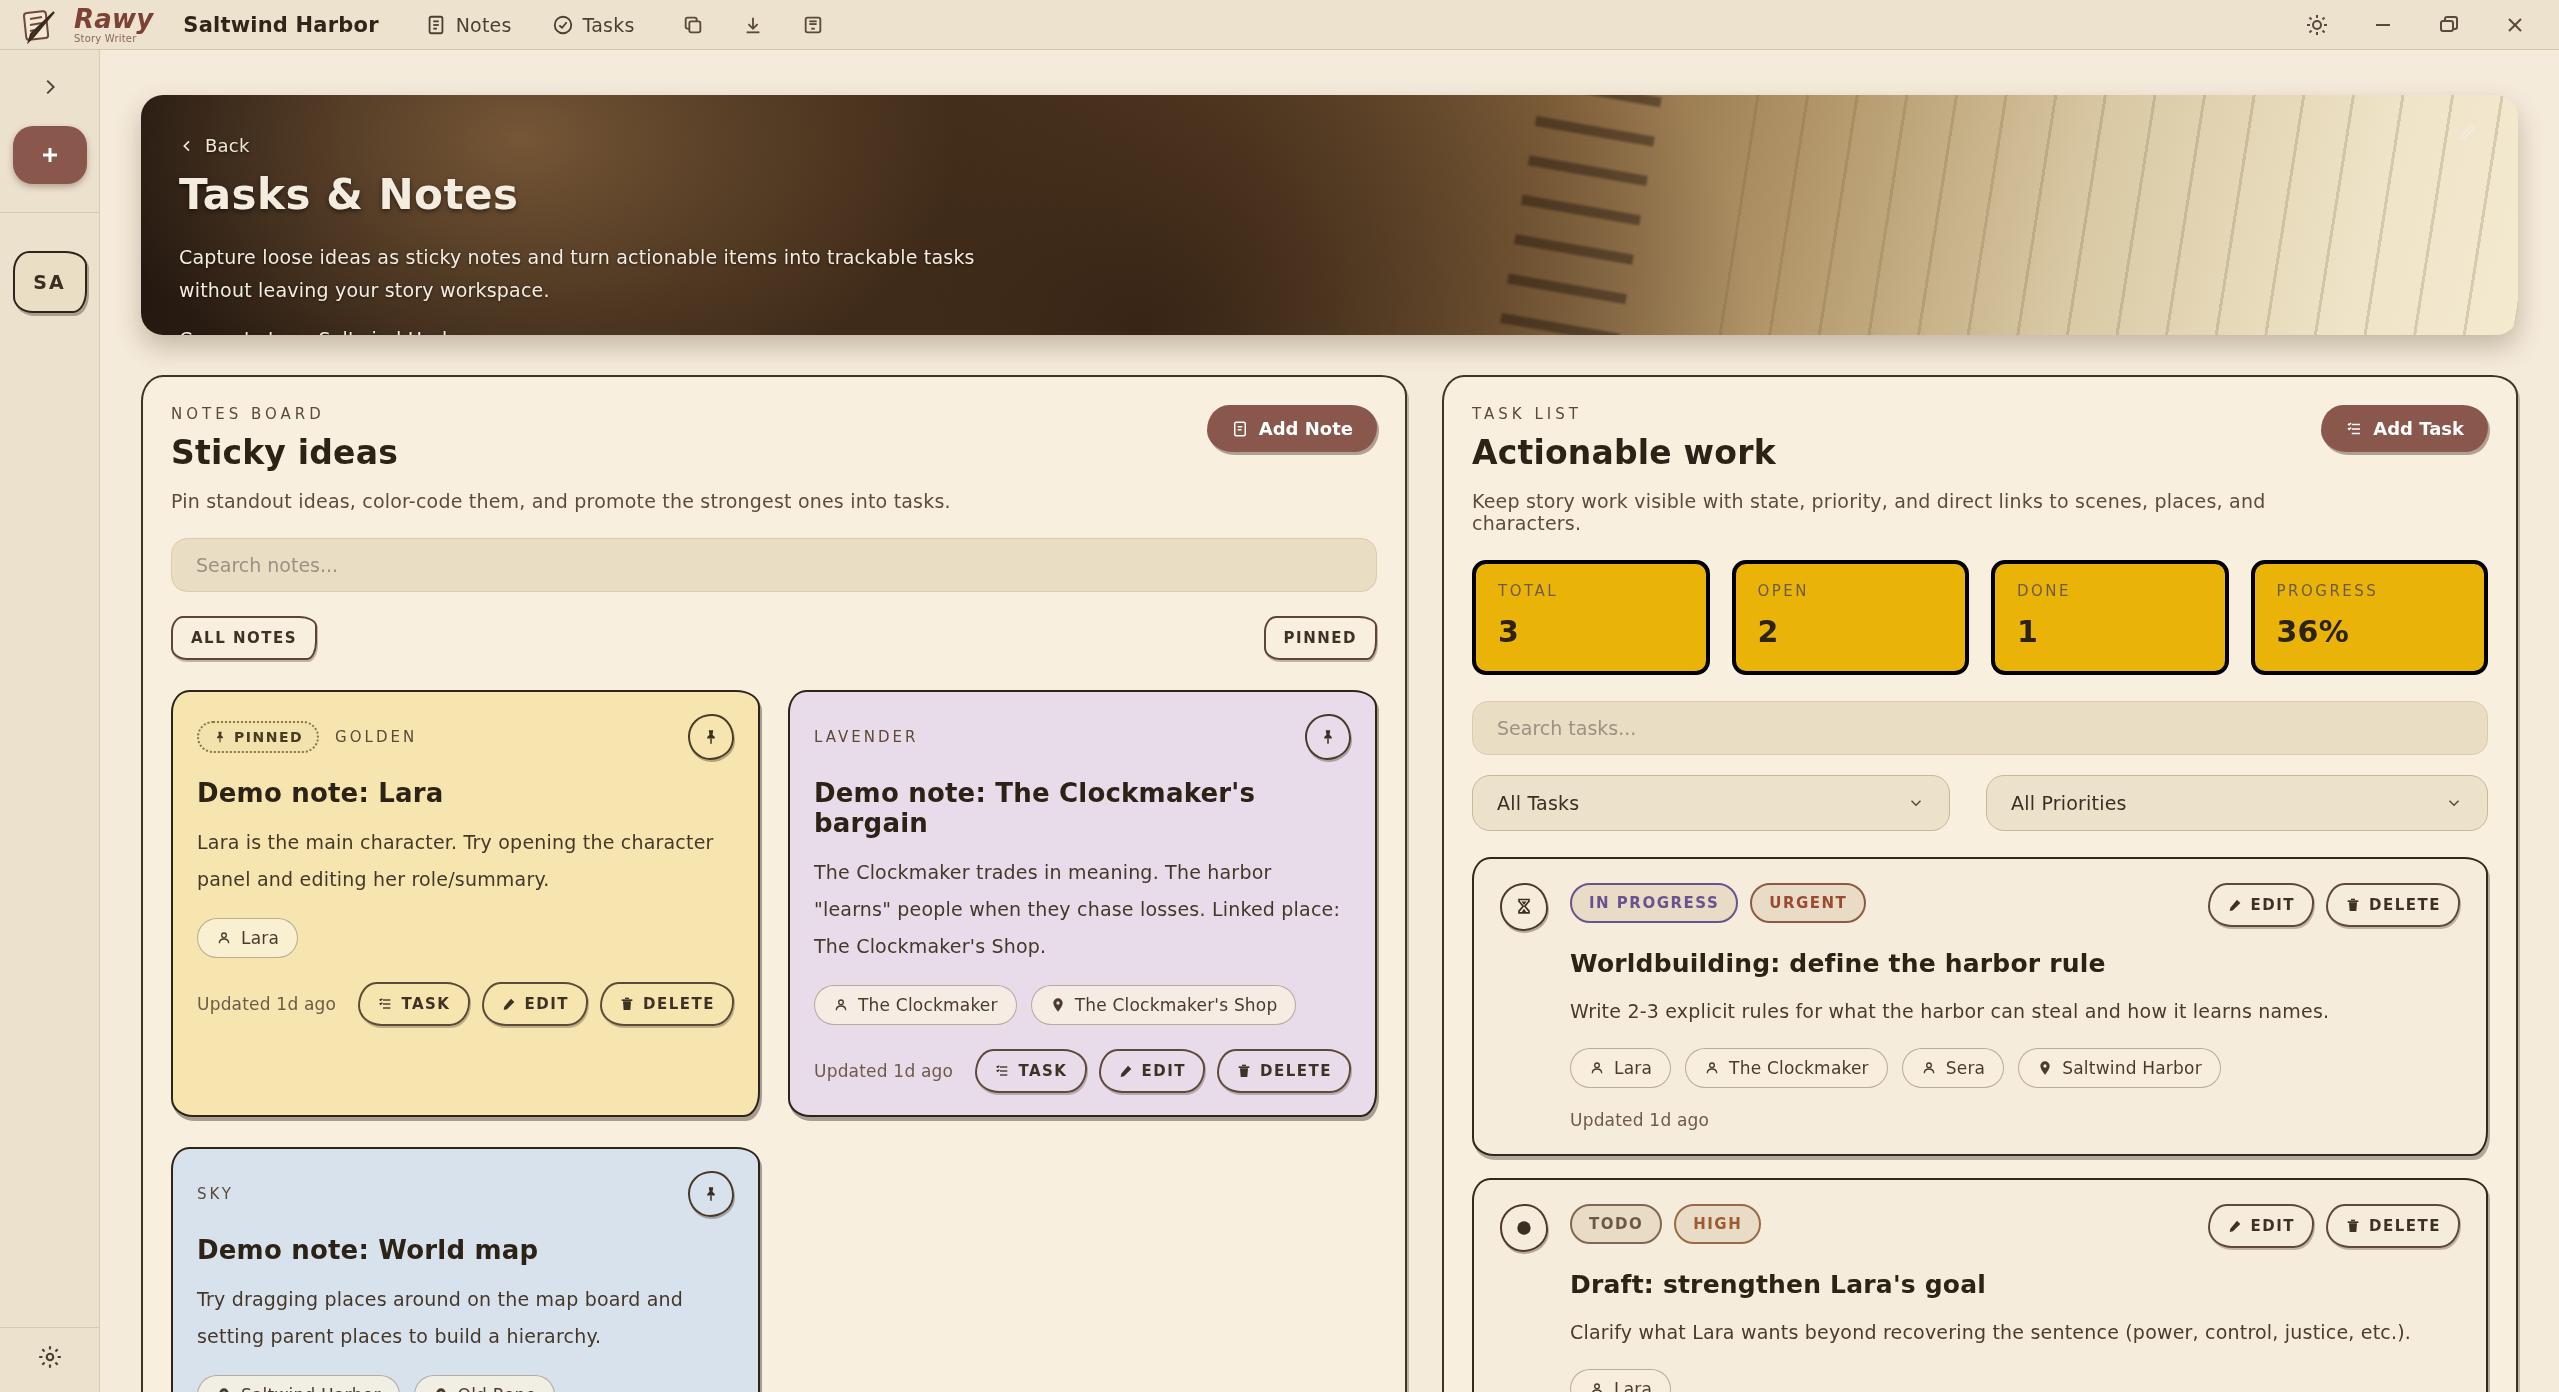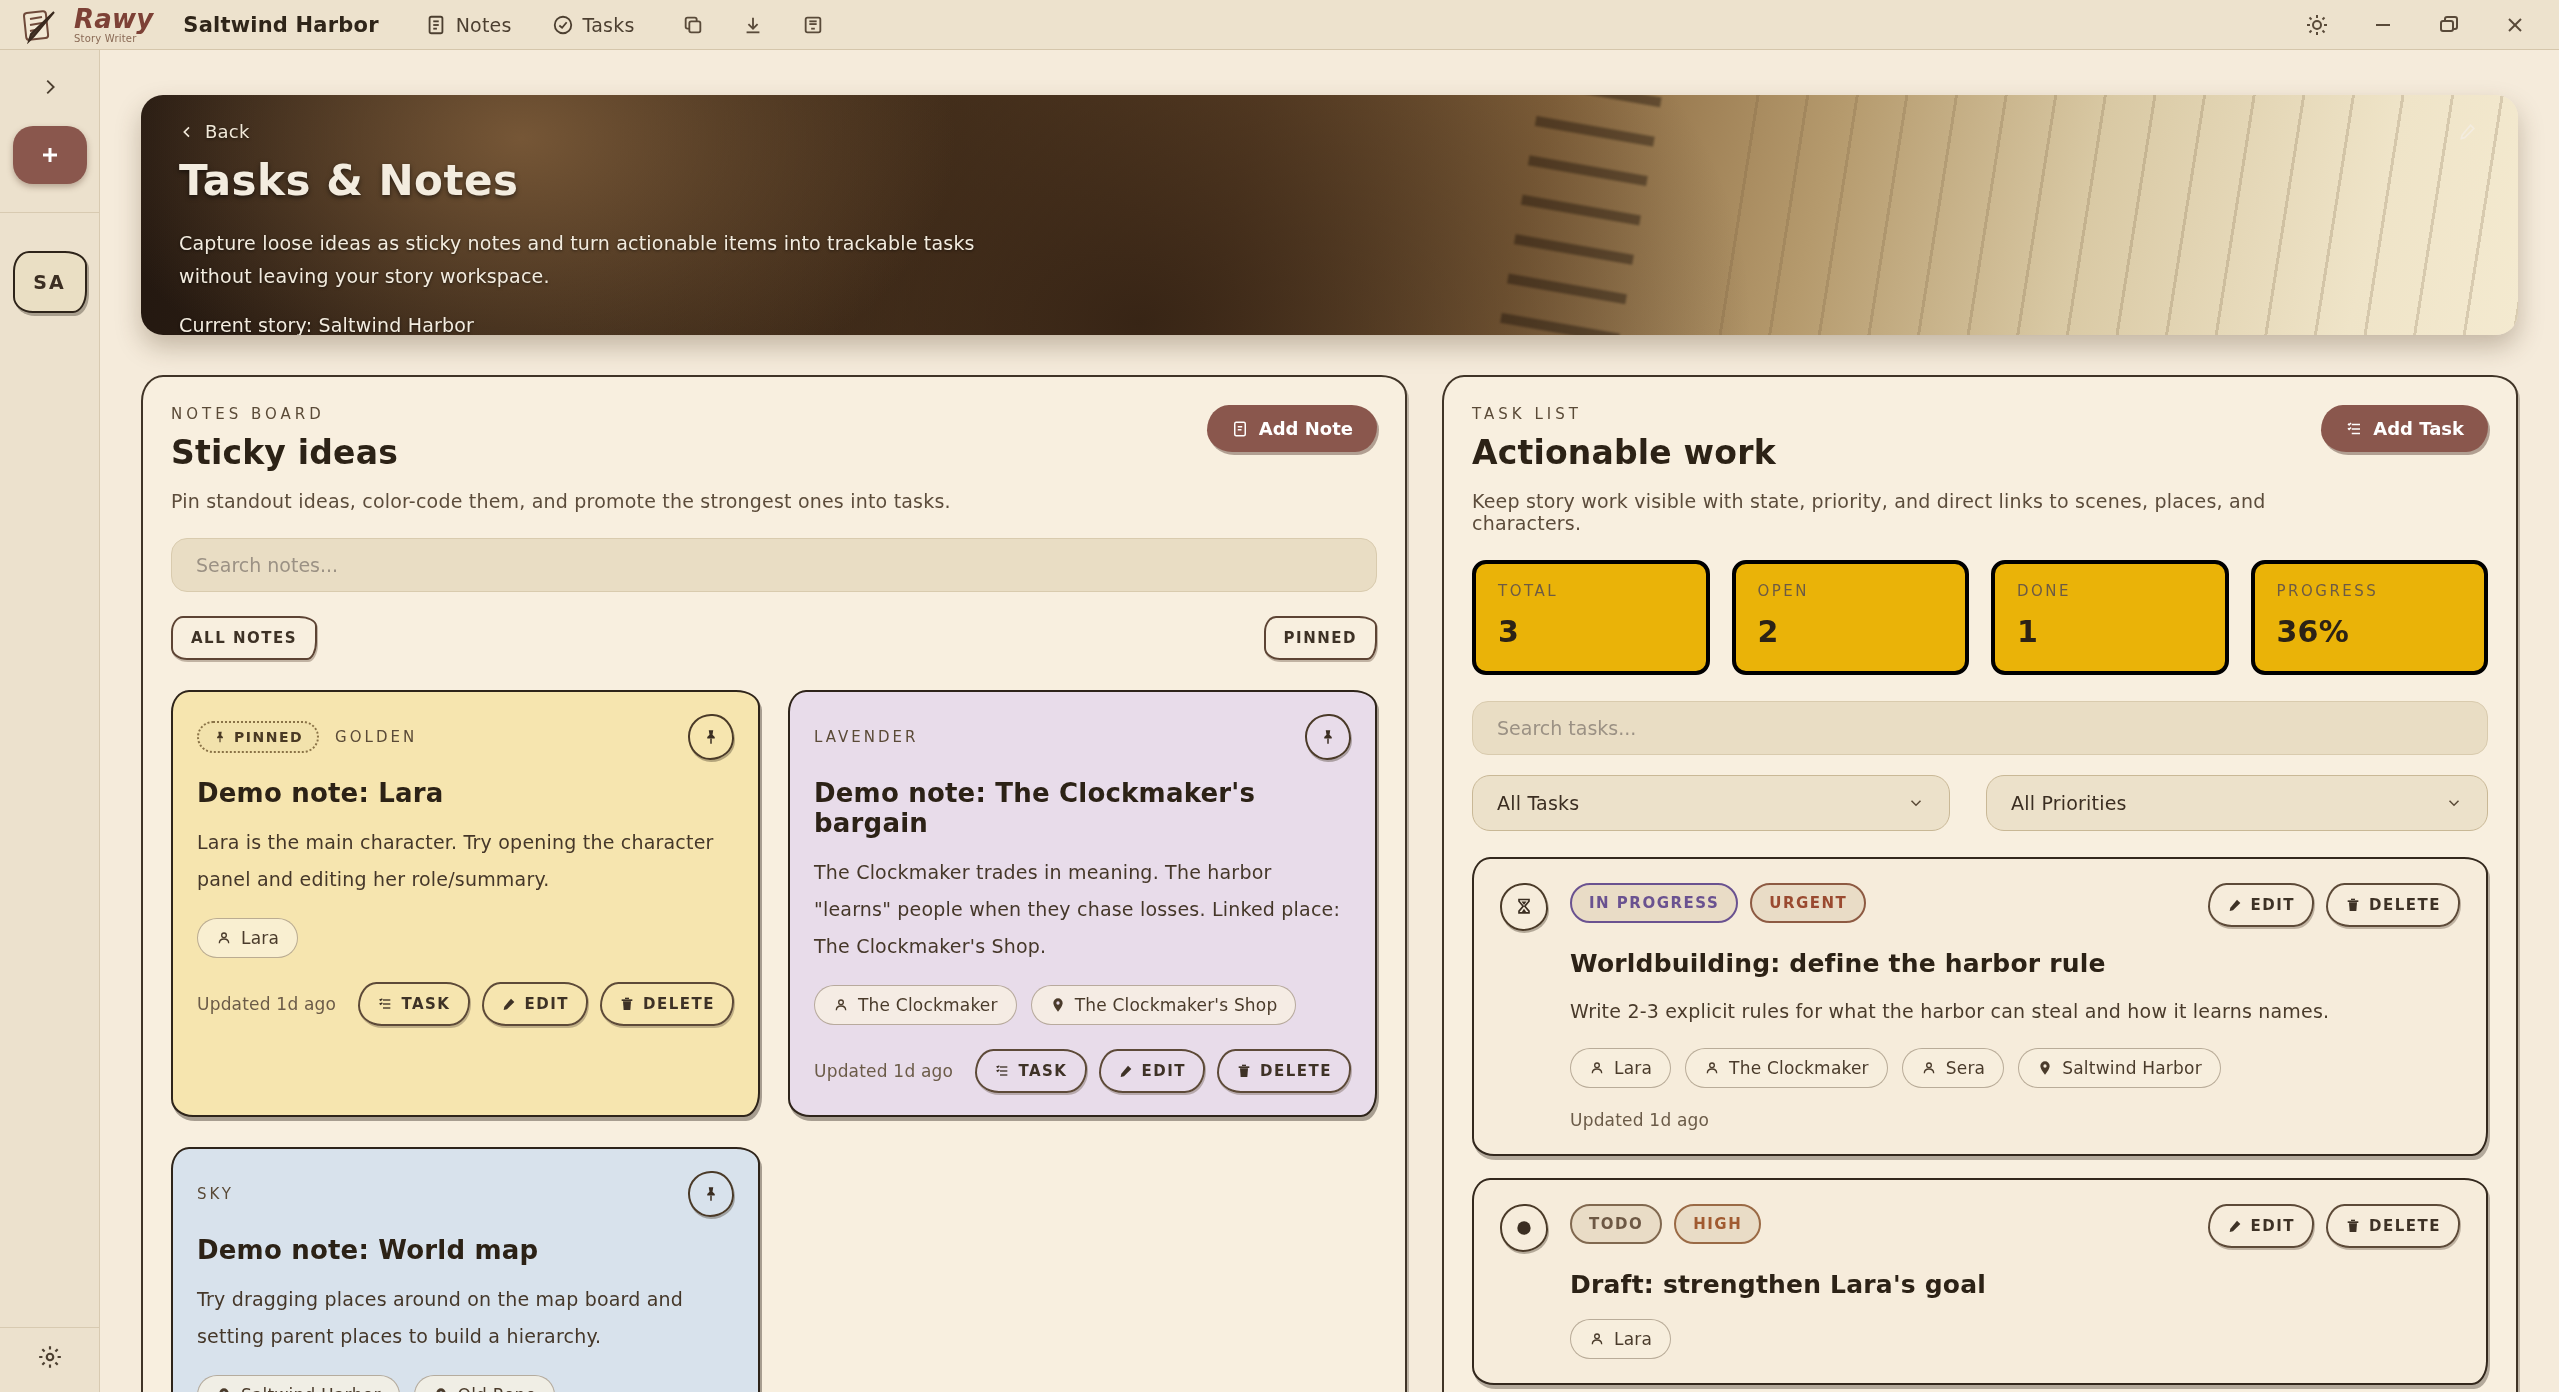--- a/index.html
+++ b/index.html
@@ -53,21 +53,21 @@
   }
   .side-spacer{ flex:1; }
   .gear-btn{ margin:16px 0 22px; color:#4c3f30; }
 
   
   .main{ position:absolute; top:50px; left:100px; right:0; bottom:0; padding:45px 41px 0; }
 
   
   .hero{
     position:relative; height:240px; border-radius:22px; overflow:hidden;
-    padding:26px 38px; color:#f3ecdf;
+    padding:40px 38px; color:#f3ecdf;
     background:
       radial-gradient(ellipse 700px 460px at 16% 18%, rgba(125,92,58,.9), transparent 62%),
       radial-gradient(ellipse 900px 700px at 42% 95%, rgba(52,34,20,.92), transparent 68%),
       linear-gradient(104deg,#221710 0%,#3a2817 24%,#67492b 46%,#8a683f 58%,#b59a6d 70%,#d9c9a4 81%,#efe4c8 93%,#f4ead0 100%);
     box-shadow:0 12px 26px rgba(70,45,22,.28);
   }
   .hero::before{
     content:""; position:absolute; top:-30px; bottom:-30px; left:58%; width:120px;
     background:repeating-linear-gradient(0deg, transparent 0 30px, rgba(20,12,6,.5) 30px 40px);
     transform:rotate(10deg); filter:blur(1px); opacity:.8;
@@ -666,20 +666,21 @@
                   <svg width="16" height="16" viewBox="0 0 24 24" fill="currentColor">
                       <path d="M6 8 h12 l-1 13 H7 Z"></path>
                       <rect x="4" y="5" width="16" height="2.5"></rect>
                       <rect x="9" y="2.5" width="6" height="2"></rect>
                     </svg>
                   <span>DELETE</span>
                 </button>
               </div>
             </div>
             <h3 class="task-title">Draft: strengthen Lara's goal</h3>
+            <p class="task-desc">Clarify what Lara wants beyond recovering the sentence (power, control, justice, etc.).</p>
             <div class="tag-row">
               <span class="tag">
                 <svg width="16" height="16" viewBox="0 0 24 24" fill="none" stroke="currentColor" stroke-width="2">
                     <circle cx="12" cy="8" r="3.5"></circle>
                     <path d="M5 20 c0-4 3-6.5 7-6.5 s7 2.5 7 6.5"></path>
                   </svg>
                 <span>Lara</span>
               </span>
             </div>
 

